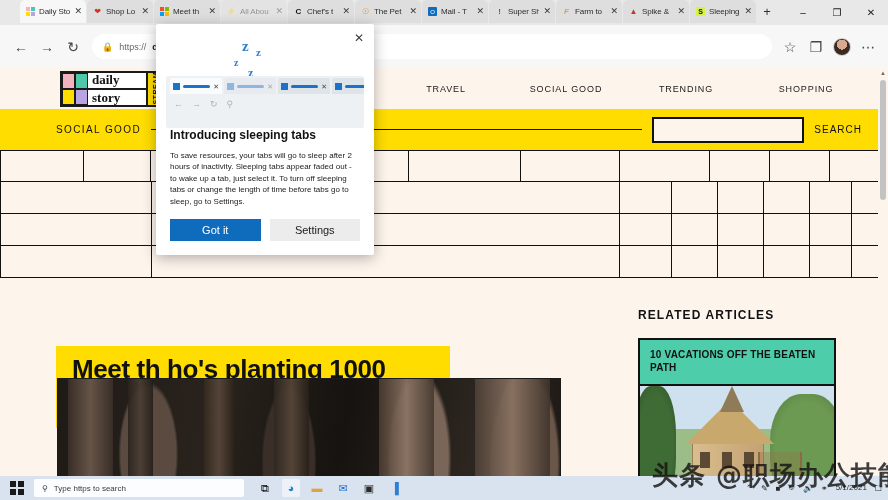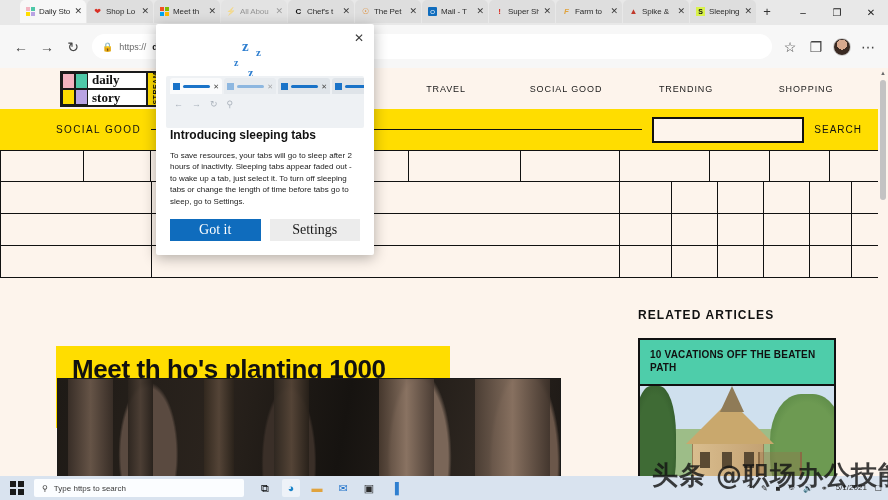--- a/index.html
+++ b/index.html
@@ -147,21 +147,21 @@
   .mini-tab.act { background:#fafbfc; }
   .mini-tab.asleep { opacity:.45; }
   .mini-tab .mfav { width: 7px; height: 7px; background:#1a73c8; flex:none; }
   .mini-tab .mbar { flex:1 1 auto; height: 3px; background:#1a73c8; border-radius:2px; }
   .mini-tab .mx { font-size: 7px; color:#4a4a4a; line-height:1; }
   .mini-toolbar { display:flex; align-items:center; gap: 9px; padding: 5px 0 0 8px; color:#aab2bb; font-size: 9px; }
   .dlg-body { padding: 6px 14px 0 14px; }
   .dlg-body h3 { font-size: 12px; color:#111; margin-bottom: 8px; }
   .dlg-body p { font-size: 8px; line-height: 11.5px; color:#222; }
   .dlg-actions { display:flex; gap: 9px; padding: 12px 14px 14px 14px; margin-top:auto; }
-  .btn { flex: 1 1 0; height: 22px; border:none; font-size: 14px; font-family:Liberation Serif, serif; cursor:pointer;text-align:center; }
+  .btn { flex: 1 1 0; height: 22px; border:none; font-size: 11px; font-family:Liberation Sans, sans-serif; cursor:pointer;text-align:center; }
   .btn-primary { background:#0f6cbd; color:#fff; }
   .btn-secondary { background:#ececec; color:#1a1a1a; }
 
   
   .taskbar { position:absolute; left:0; top: 476px; width: 888px; height: 24px; background:#d9e3ef; display:flex; align-items:center; }
   .start { width: 34px; height:24px; display:flex; align-items:center; justify-content:center; }
   .start .winlogo { display:grid; grid-template-columns: 6px 6px; grid-template-rows: 6px 6px; gap: 1.5px; }
   .start .winlogo i { background:#1a1a1a; display:block; }
   .tb-search { width: 210px; height: 18px; background:#fbfdff; border-radius: 2px; display:flex; align-items:center; gap:6px; padding-left: 8px; font-size: 8px; color:#3a3a3a; }
   .tb-apps { display:flex; align-items:center; gap: 8px; margin-left: 12px; }

